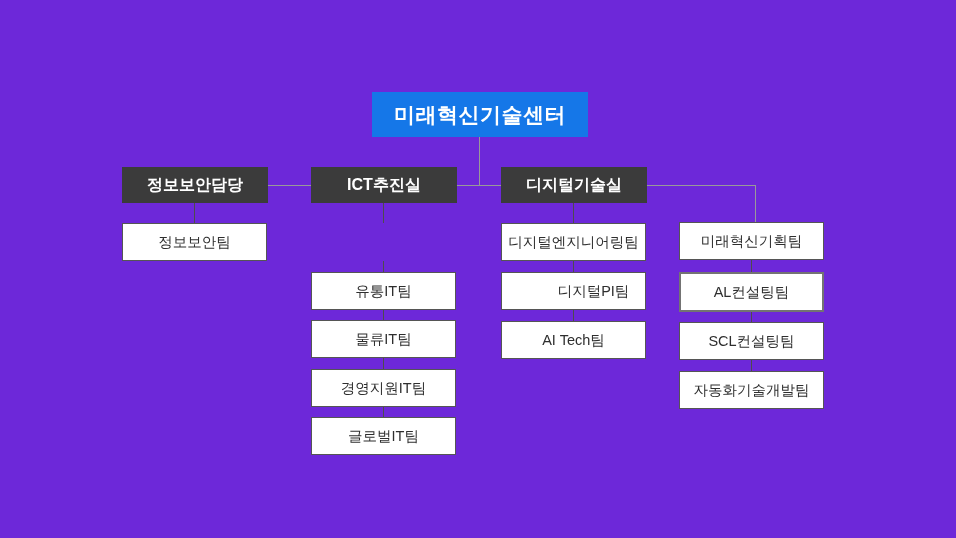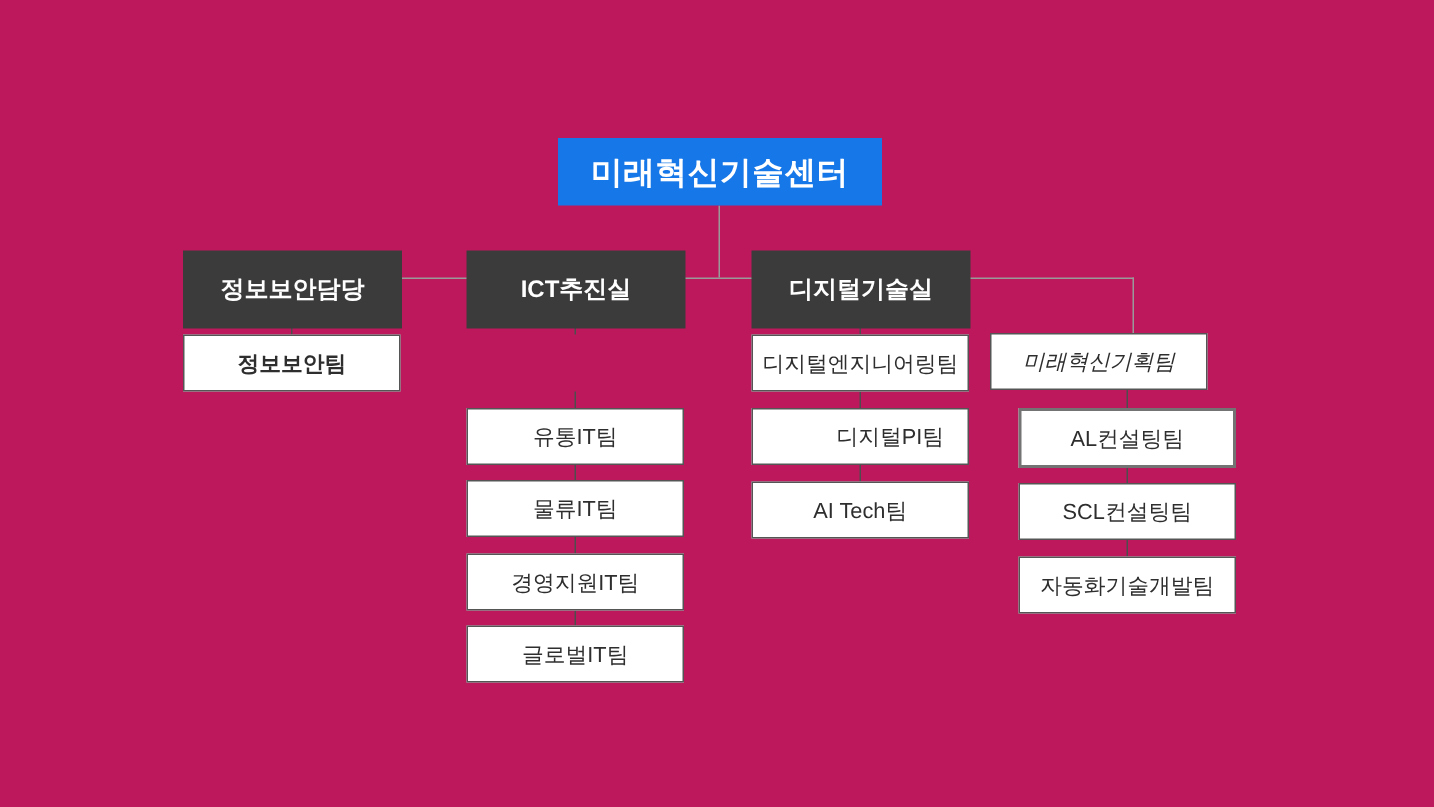--- a/index.html
+++ b/index.html
@@ -5,21 +5,21 @@
   html, body {
     margin: 0;
     padding: 0;
     background: #ffffff;
     font-family: "Liberation Sans", "DejaVu Sans", sans-serif;
   }
   .stage {
     position: relative;
     width: 956px;
     height: 538px;
-    background: #be185d;
+    background: #6d28d9;
     overflow: hidden;
   }
   .node {
     position: absolute;
     box-sizing: border-box;
     display: flex;
     align-items: center;
     justify-content: center;
     text-align: center;
     z-index: 2;
@@ -29,21 +29,21 @@
     width: 216px;
     height: 45px;
     background: #1577E8;
     color: #ffffff;
     font-size: 21px;
     font-weight: 700;
     letter-spacing: 0.5px;
   }
   .head-node {
     width: 146px;
-    height: 52px;
+    height: 36px;
     background: #3B3B3B;
     color: #ffffff;
     font-size: 16px;
     font-weight: 700;
   }
   .team-node {
     width: 145px;
     height: 38px;
     background: #ffffff;
     border: 1px solid #555555;
@@ -88,29 +88,29 @@
   <div class="line v dark" style="left:751px; top:260px; height:12px;"></div>
   <div class="line v dark" style="left:751px; top:312px; height:10px;"></div>
   <div class="line v dark" style="left:751px; top:360px; height:11px;"></div>
 
   <div class="node root-node" style="left:372px; top:92px;">미래혁신기술센터</div>
 
   <div class="node head-node" style="left:122px; top:167px;">정보보안담당</div>
   <div class="node head-node" style="left:311px; top:167px;">ICT추진실</div>
   <div class="node head-node" style="left:501px; top:167px;">디지털기술실</div>
 
-  <div class="node team-node" style="left:122px; top:223px;font-weight:bold;">정보보안팀</div>
+  <div class="node team-node" style="left:122px; top:223px;">정보보안팀</div>
 
   <div class="node team-node" style="left:311px; top:272px;">유통IT팀</div>
   <div class="node team-node" style="left:311px; top:320px;">물류IT팀</div>
   <div class="node team-node" style="left:311px; top:369px;">경영지원IT팀</div>
   <div class="node team-node" style="left:311px; top:417px;">글로벌IT팀</div>
 
   <div class="node team-node" style="left:501px; top:223px;">디지털엔지니어링팀</div>
   <div class="node team-node" style="left:501px; top:272px;padding-left:40px;">디지털PI팀</div>
   <div class="node team-node" style="left:501px; top:321px;">AI Tech팀</div>
 
-  <div class="node team-node" style="left:660px; top:222px;font-style:italic;">미래혁신기획팀</div>
+  <div class="node team-node" style="left:679px; top:222px;">미래혁신기획팀</div>
   <div class="node team-node thick" style="left:679px; top:272px;">AL컨설팅팀</div>
   <div class="node team-node" style="left:679px; top:371px;">자동화기술개발팀</div>
   <div class="node team-node" style="left:679px; top:322px;">SCL컨설팅팀</div>
 
 </div>
 
 </body></html>

